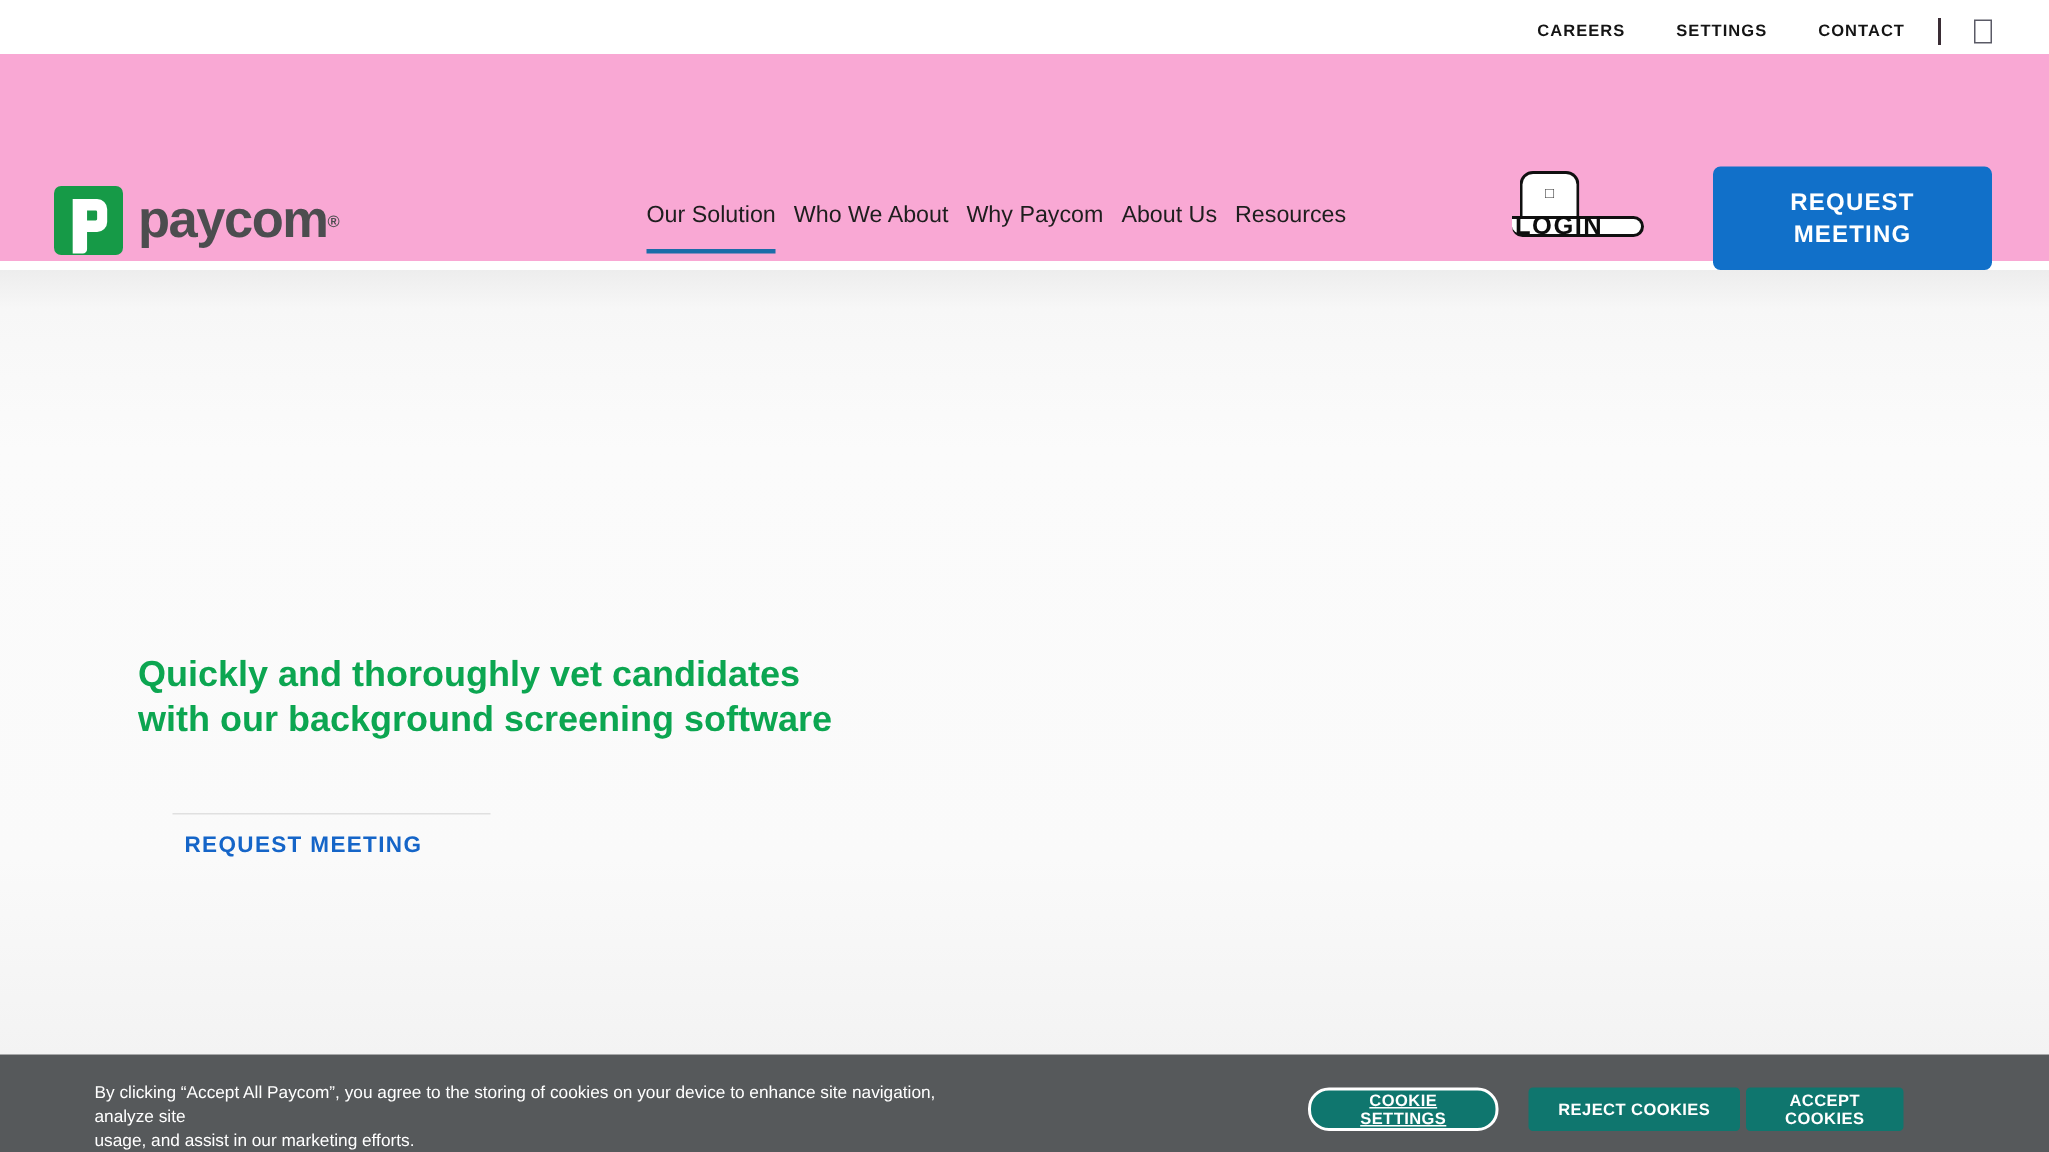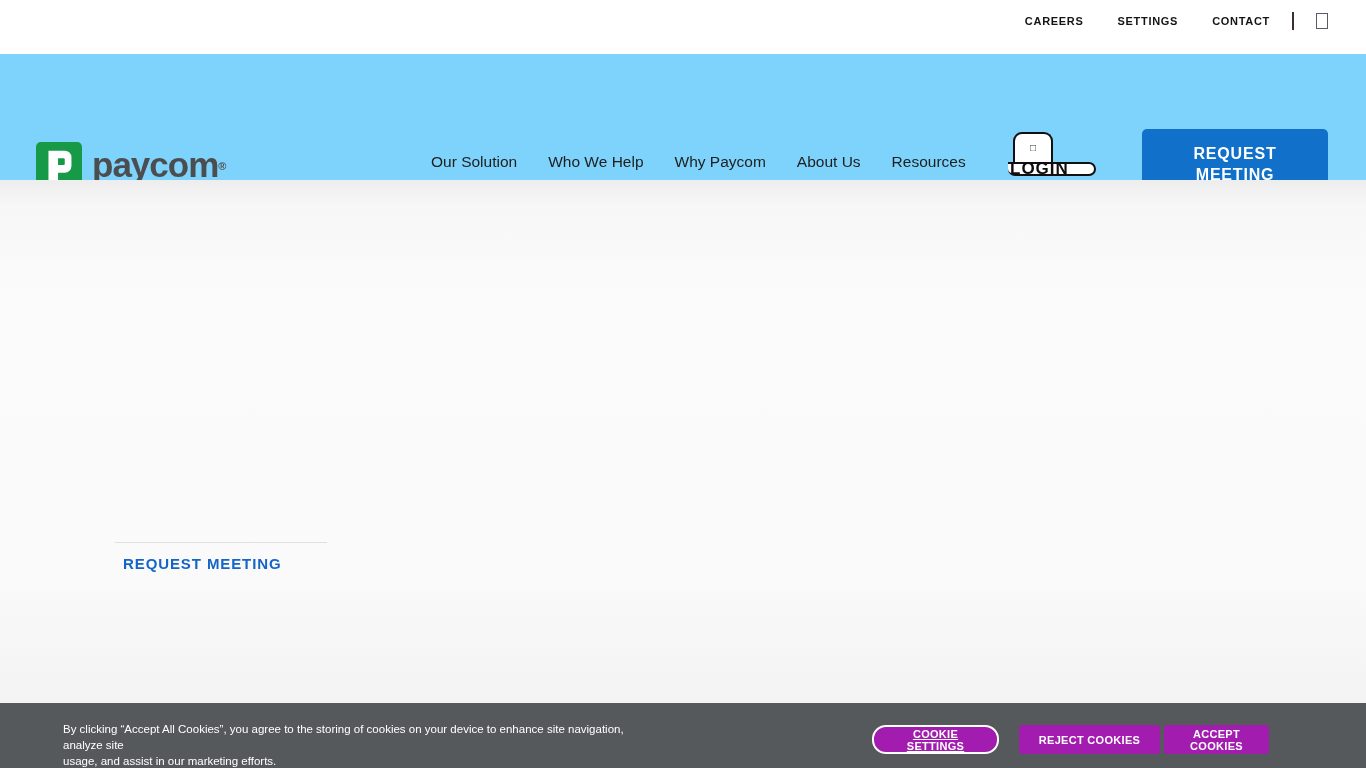--- a/index.html
+++ b/index.html
@@ -25,39 +25,39 @@
     color:#141414; text-decoration:none; cursor:pointer;
   }
   .topbar-divider { width:2px; height:18px; background:#3a2d35; margin:0 -12px; }
   .search-tofu {
     display:inline-block; width:12px; height:16px;
     border:1.5px solid #5a5a66; background:transparent; cursor:pointer;
   }
 
   
   .header {
-    position:absolute; top:54px; left:0; right:0; height:138px;
-    background:#7dd3fc;
+    position:absolute; top:36px; left:0; right:0; height:138px;
+    background:#f9a8d4;
   }
   .hero-shadow {
     position:absolute; top:180px; left:0; right:0; height:28px;
     background:linear-gradient(180deg,#e7e7e7 0%, #f4f4f4 70%, #f8f8f8 100%);
   }
 
   .logo { position:absolute; left:36px; top:88px; display:flex; align-items:flex-start; gap:10px; cursor:pointer; }
   .logo-mark { width:46px; height:46px; display:block; }
   .logo-text {
     font-size:35px; font-weight:bold; letter-spacing:-1px;
     color:#4c4d4f; line-height:46px;
   }
   .logo-reg { font-size:11px; color:#4c4d4f; vertical-align:super; line-height:1; position:relative; top:6px; }
 
   .main-nav {
     position:absolute; left:431px; top:99px;
-    display:flex; gap:31px; align-items:flex-start;
+    display:flex; gap:12px; align-items:flex-start;
   }
   .nav-item {
     font-size:15.5px; color:#1e1e1e; text-decoration:none;
     padding-bottom:13px; cursor:pointer; white-space:nowrap;
   }
   .nav-item.active { border-bottom:3px solid #1b6ca8; }
 
   
   .login-widget { position:absolute; left:1008px; top:78px; width:88px; cursor:pointer; }
   .login-top {
@@ -110,21 +110,21 @@
   .cookie-banner {
     position:absolute; left:0; right:0; bottom:0; height:65px;
     background:#56595b;
   }
   .cookie-msg {
     position:absolute; left:63px; top:18px; width:600px;
     font-size:11.5px; line-height:16px; color:#ffffff;
   }
   .cookie-btn {
     position:absolute; top:22px; height:29px;
-    background:#a21caf; color:#ffffff;
+    background:#0f766e; color:#ffffff;
     font-family:"Liberation Sans", sans-serif;
     font-size:11px; font-weight:bold; letter-spacing:.3px;
     display:flex; align-items:center; justify-content:center;
     border:none; border-radius:3px; cursor:pointer; padding:0 10px;
   }
   .cookie-btn.settings {
     left:872px; width:127px;
     border:2px solid #ffffff; border-radius:14px;
   }
   .cookie-btn.settings span { text-decoration:underline; }
@@ -149,48 +149,52 @@
     <div class="logo">
       <svg class="logo-mark" viewBox="0 0 48 48" xmlns="http://www.w3.org/2000/svg">
         <rect x="0" y="0" width="48" height="48" rx="5" fill="#169a47"></rect>
         <path d="M13 9 h17 a7 7 0 0 1 7 7 v9 a7 7 0 0 1 -7 7 h-7 v12 a3 3 0 0 1 -3 3 h-7 z M23 17 v7 h6 a1 1 0 0 0 1 -1 v-5 a1 1 0 0 0 -1 -1 z" fill="#ffffff"></path>
       </svg>
       <span class="logo-text"><span>paycom</span><span class="logo-reg">®</span></span>
     </div>
 
     <nav class="main-nav">
       <a class="nav-item active">Our Solution</a>
-      <a class="nav-item">Who We Help</a>
+      <a class="nav-item">Who We About</a>
       <a class="nav-item">Why Paycom</a>
       <a class="nav-item">About Us</a>
       <a class="nav-item">Resources</a>
     </nav>
 
     <div class="login-widget">
       <div class="login-top">
         <span class="login-tofu">□</span>
       </div>
       <div class="login-bottom">
         <span class="login-label">LOGIN</span>
       </div>
     </div>
 
     <button class="request-btn">REQUEST MEETING</button>
   </div>
 
   <div class="hero-shadow"></div>
 
   <div class="hero">
+    <h1 class="hero-heading">
+      <div>Quickly and thoroughly vet candidates</div>
+      <div>with our background screening software</div>
+    </h1>
     <div class="hero-cta-line"></div>
     <a class="hero-cta">REQUEST MEETING</a>
   </div>
 
   <div class="cookie-banner">
     <div class="cookie-msg">
-      <div>By clicking “Accept All Cookies”, you agree to the storing of cookies on your device to enhance site navigation, analyze site</div>
+      <div>By clicking “Accept All Paycom”, you agree to the storing of cookies on your device to enhance site navigation, analyze site</div>
       <div>usage, and assist in our marketing efforts.</div>
     </div>
     <button class="cookie-btn settings">
       <span>COOKIE SETTINGS</span>
     </button>
     <button class="cookie-btn reject">REJECT COOKIES</button>
     <button class="cookie-btn accept">ACCEPT COOKIES</button>
   </div>
 
 </div>

